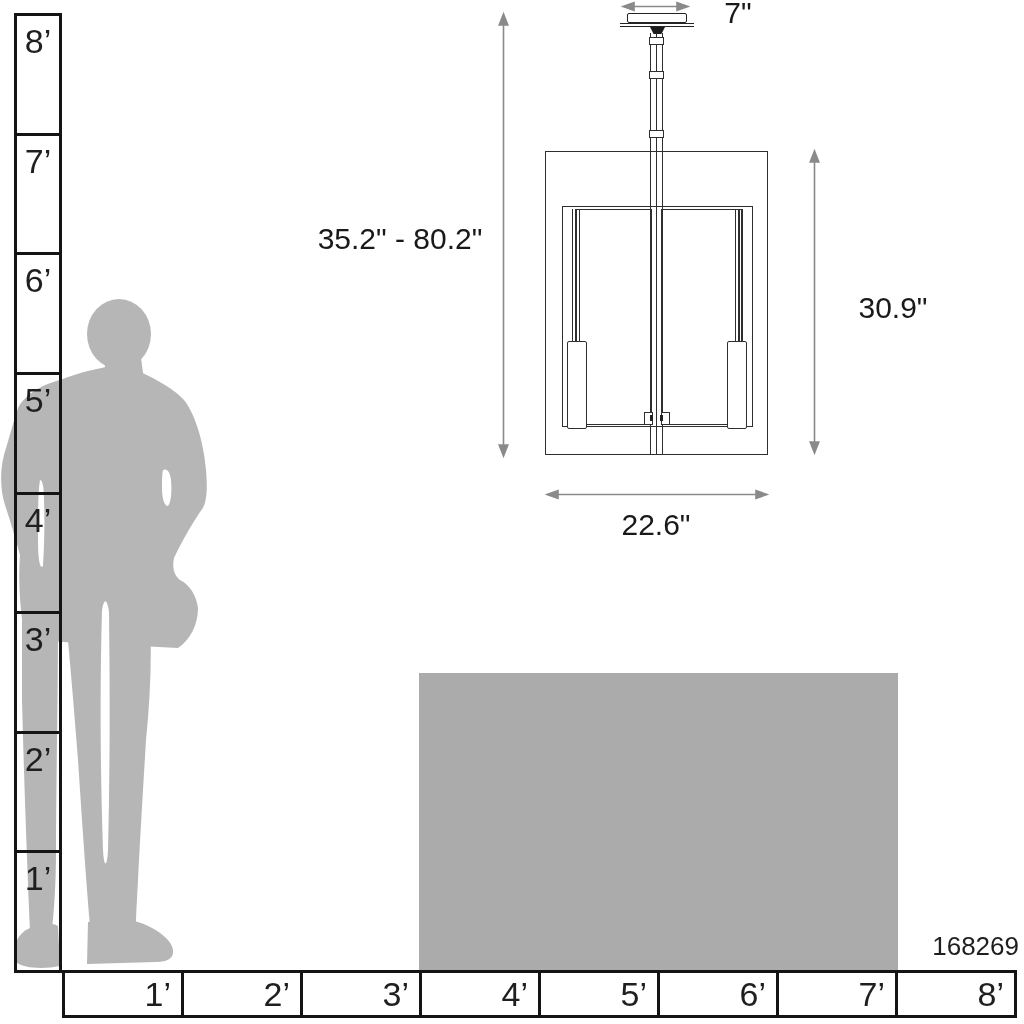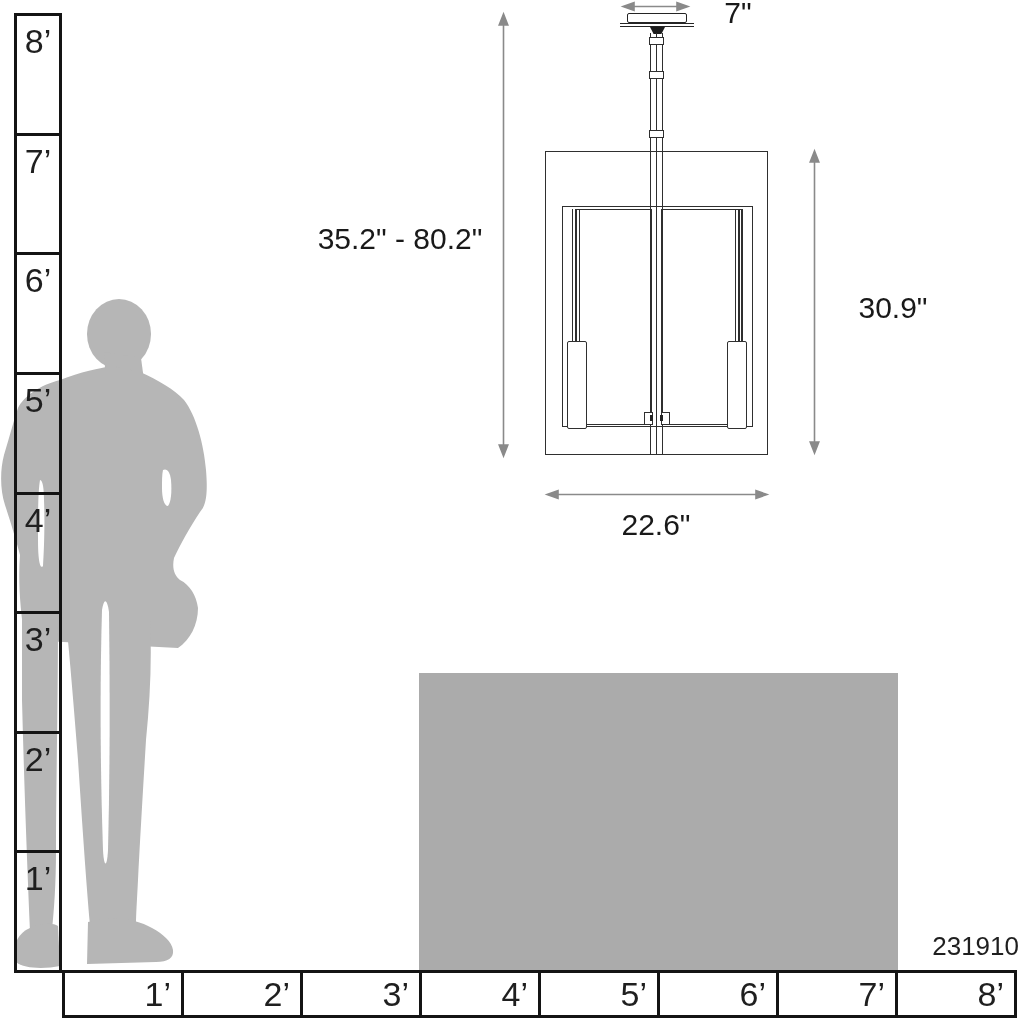--- a/index.html
+++ b/index.html
@@ -160,21 +160,21 @@
         <polygon points="767,494.5 756,490.6 756,498.4"></polygon>
       </g>
     </g>
   </svg>
 
   <div class="dim-label" id="label-hanging">35.2" - 80.2"</div>
   <div class="dim-label" id="label-height">30.9"</div>
   <div class="dim-label" id="label-width">22.6"</div>
   <div class="dim-label" id="label-canopy">7"</div>
 
-  <div id="product-number">231910</div>
+  <div id="product-number">168269</div>
 
   <div id="vruler">
     <div class="vcell">8’</div>
     <div class="vcell">7’</div>
     <div class="vcell">6’</div>
     <div class="vcell">5’</div>
     <div class="vcell">4’</div>
     <div class="vcell">3’</div>
     <div class="vcell">2’</div>
     <div class="vcell">1’</div>

